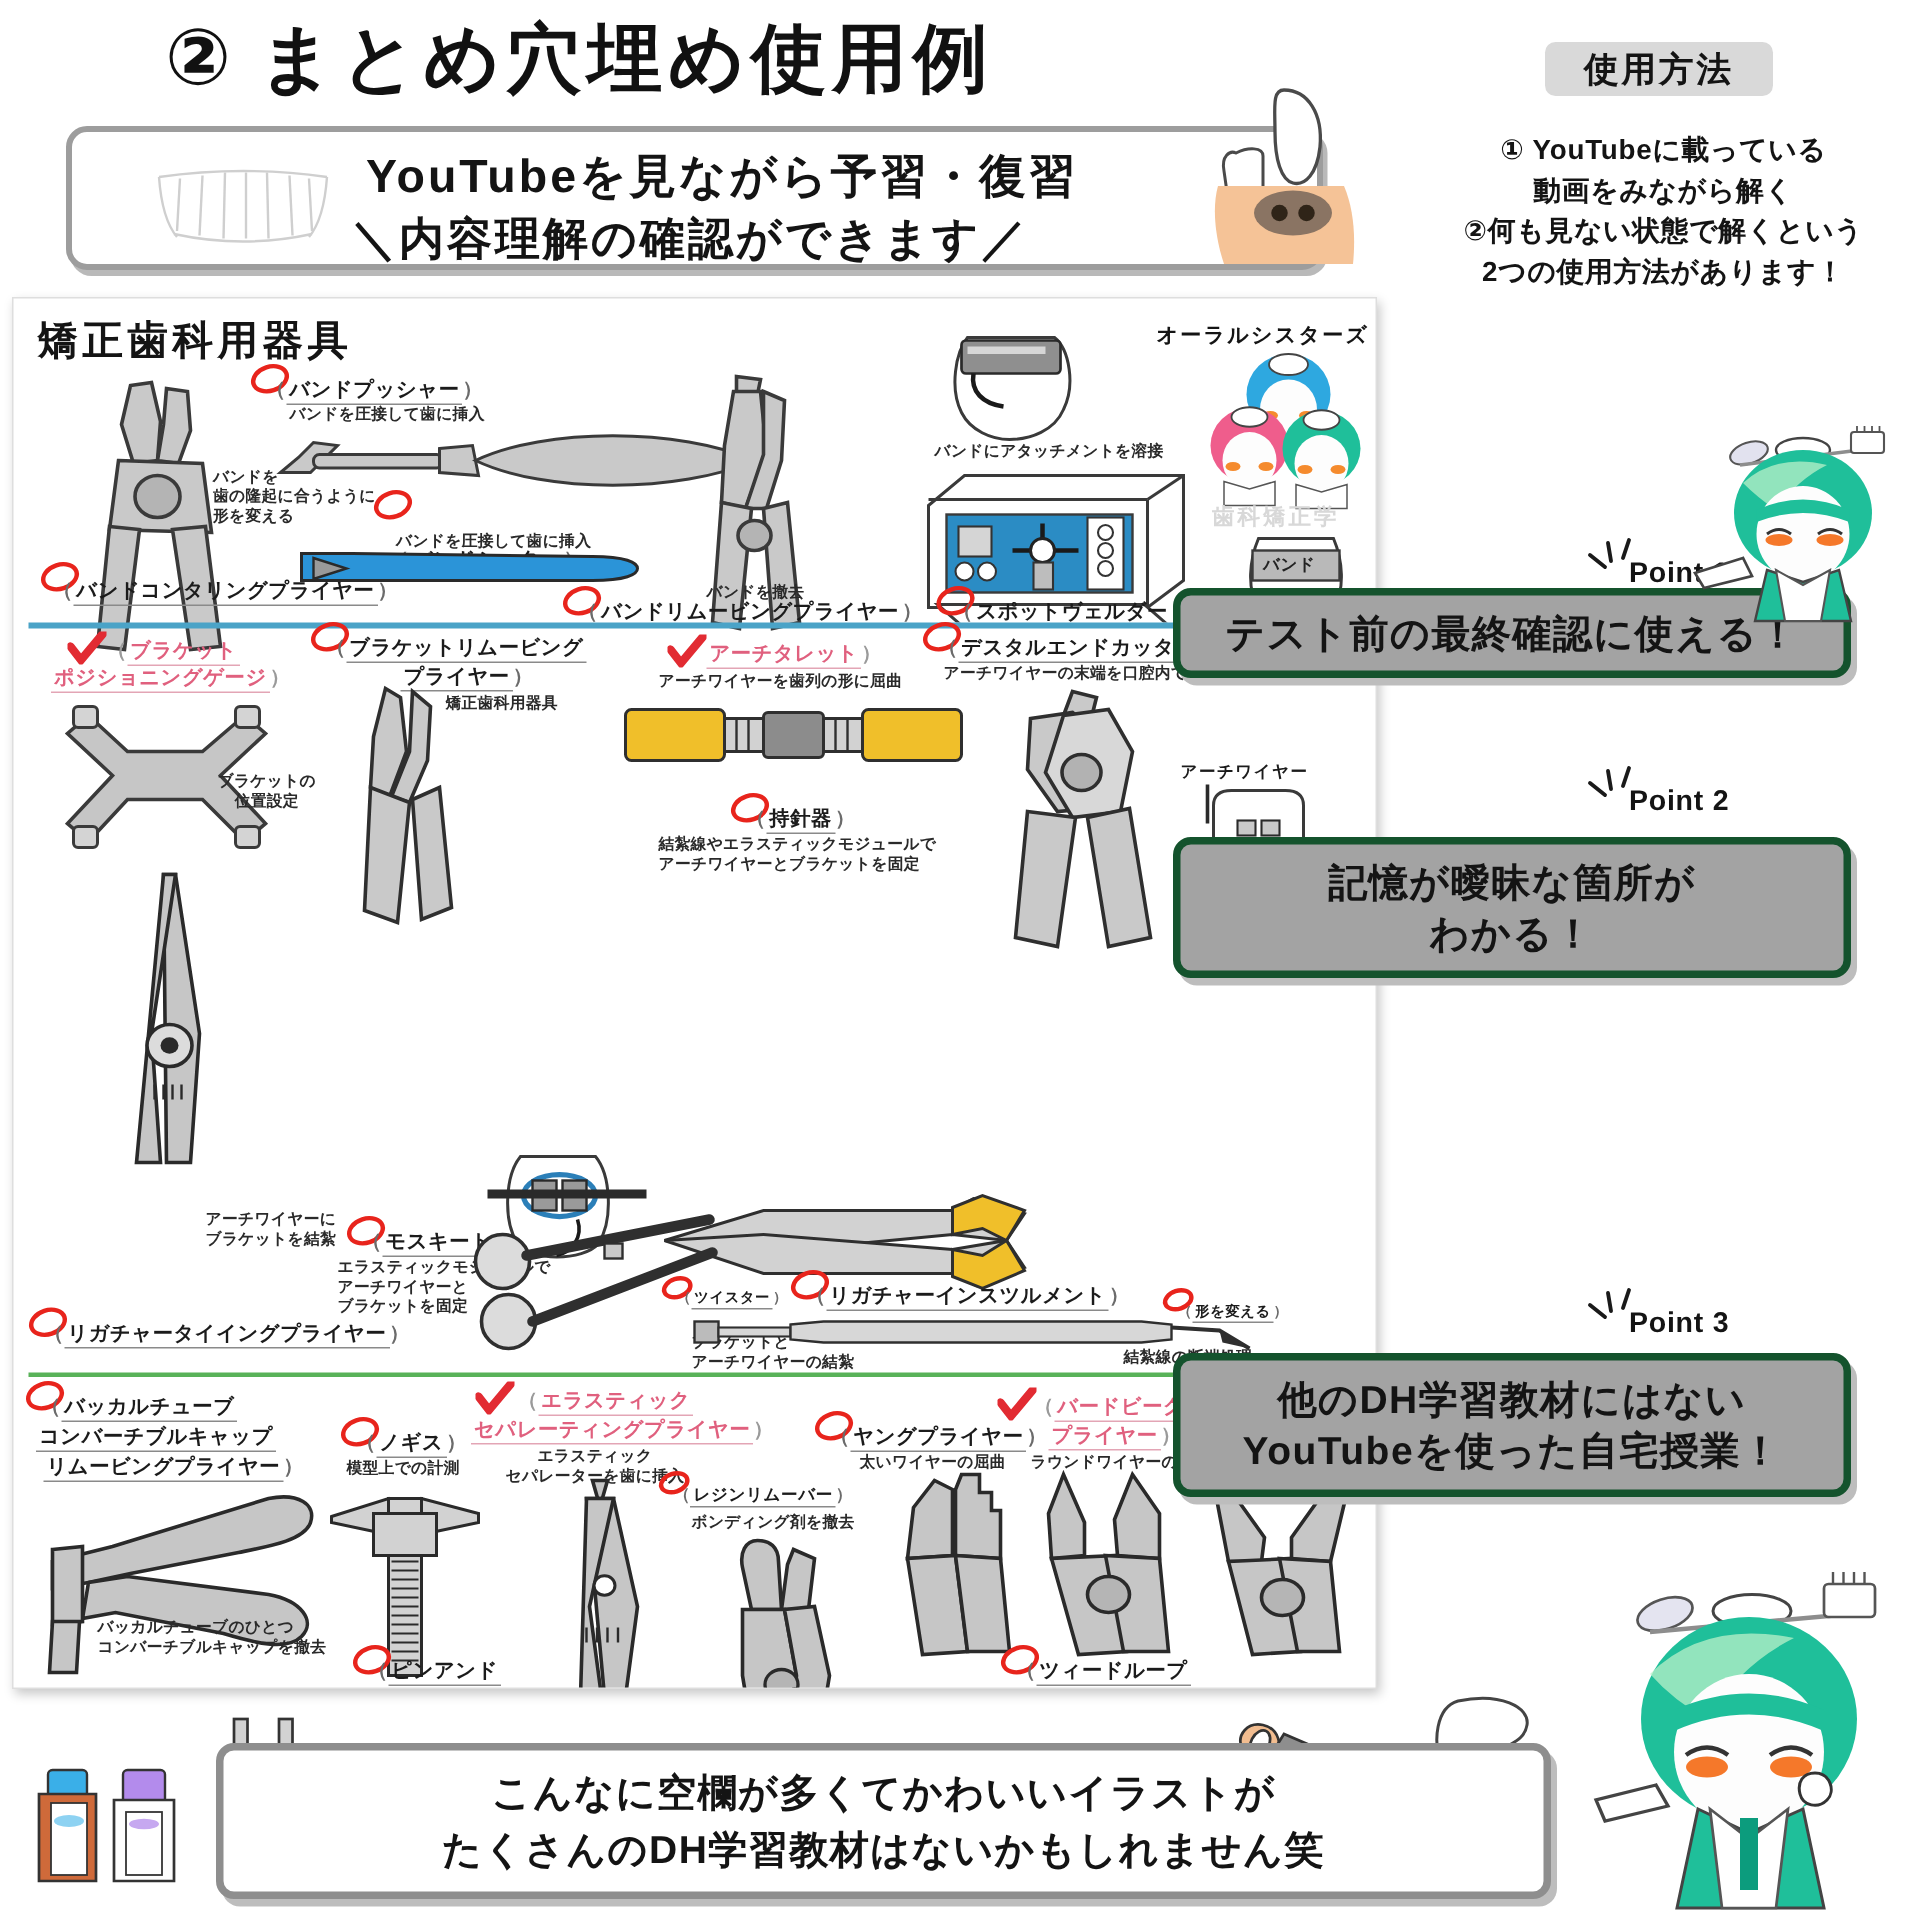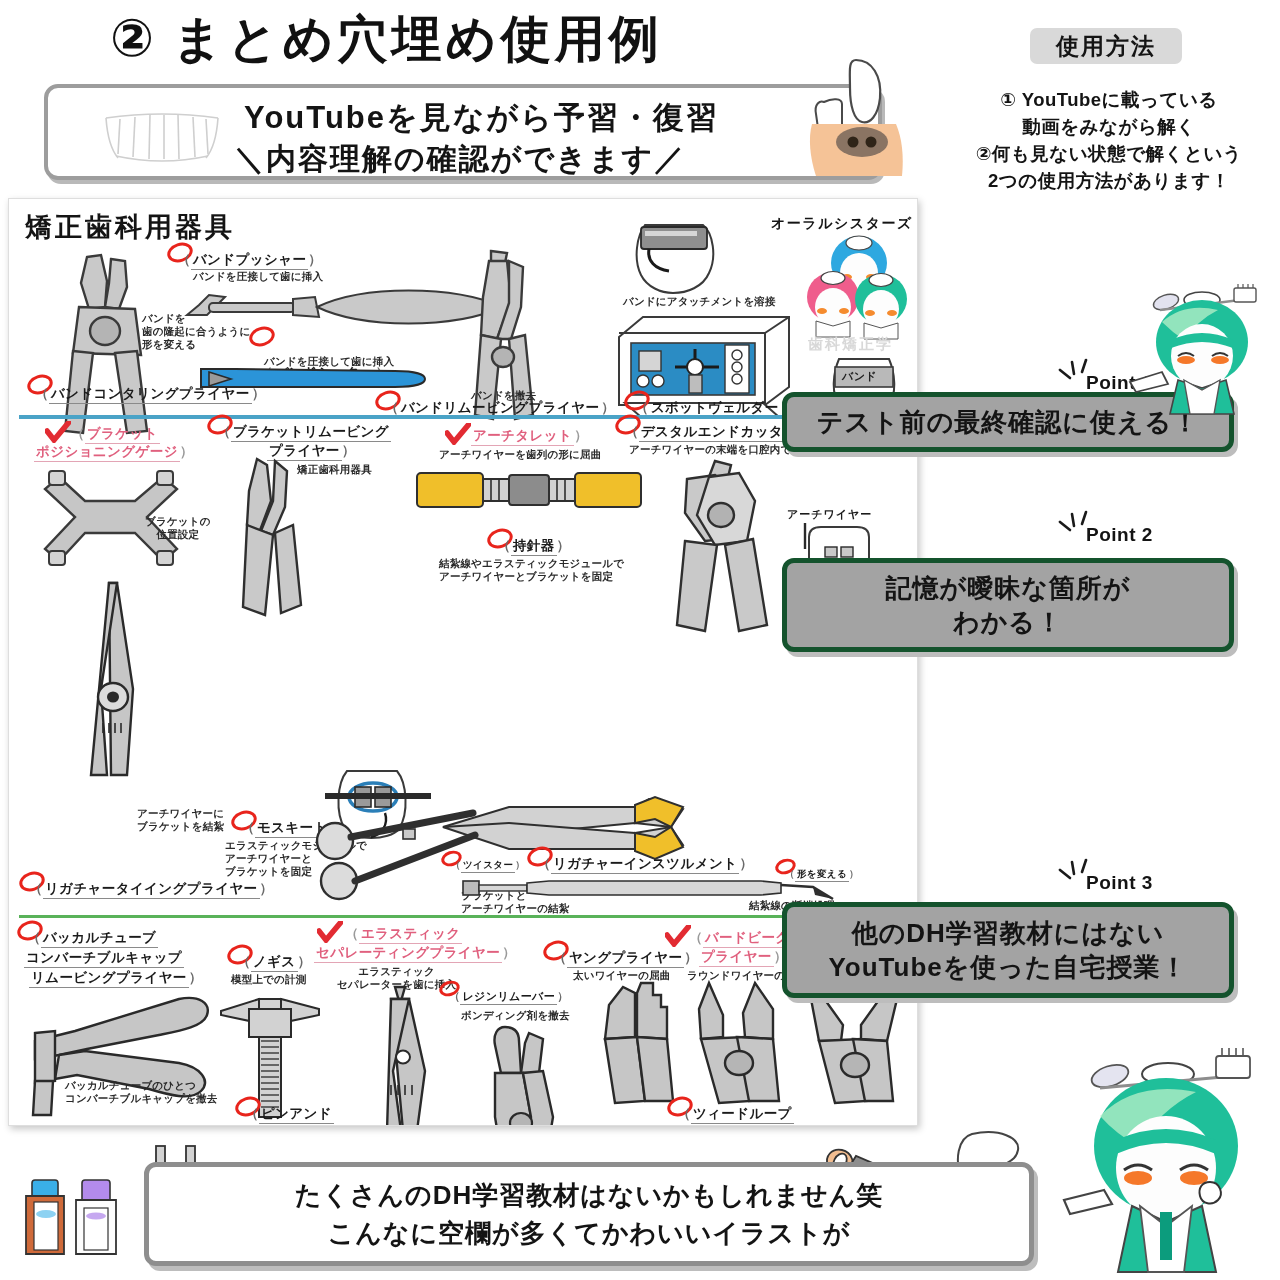--- a/index.html
+++ b/index.html
@@ -759,22 +759,22 @@
       <path d="M78 41 L72 53"></path>
       <path d="M88 46 L82 58"></path>
   </g>
 </svg>
 
 <svg class="tool" style="left:950px;top:1128px;width:80px;height:80px;">
   <path d="M22 6 C8 10 4 32 12 52 C18 66 28 74 36 70 C44 66 42 50 48 42 C54 34 66 34 68 22 C70 10 50 0 22 6Z" fill="#fff" stroke="#444" stroke-width="2"></path>
 </svg>
 
 <div class="footer-box">
+  <div>こんなに空欄が多くてかわいいイラストが</div>
   <div>たくさんのDH学習教材はないかもしれません笑</div>
-  <div>こんなに空欄が多くてかわいいイラストが</div>
 </div>
 
 <svg class="chara" style="left:1056px;top:1030px;width:212px;height:246px;">
   <g>
     <ellipse cx="112" cy="44" rx="26" ry="11" fill="#fff" stroke="#444" stroke-width="2"></ellipse>
     <ellipse cx="54" cy="46" rx="19" ry="10" fill="#e4e4f0" stroke="#555" stroke-width="1.8" transform="rotate(-18 54 46)"></ellipse>
     <path d="M44 58 L178 46" stroke="#8d8d8d" stroke-width="3" fill="none"></path>
     <rect x="160" y="26" width="34" height="22" rx="3" fill="#fff" stroke="#555" stroke-width="1.8"></rect>
     <g stroke="#555" stroke-width="1.6">
       <path d="M166 26 L166 18"></path>

